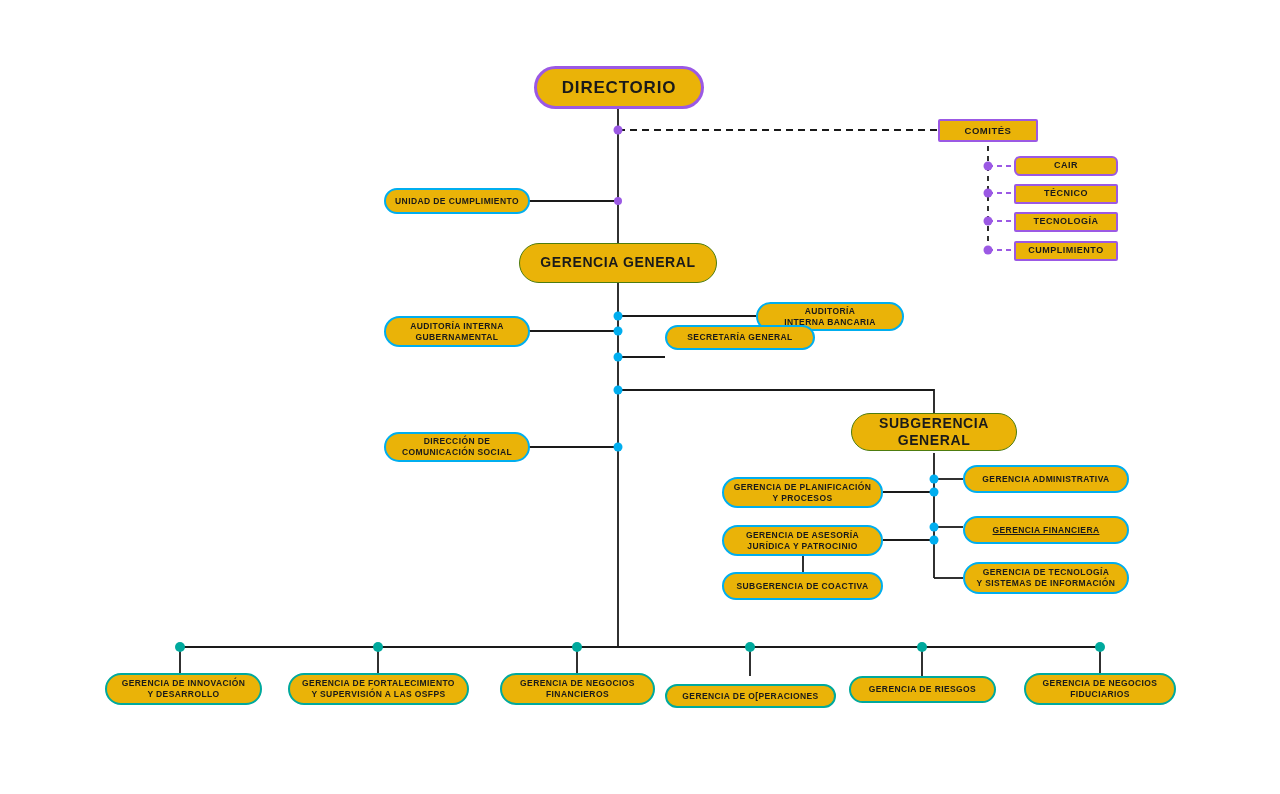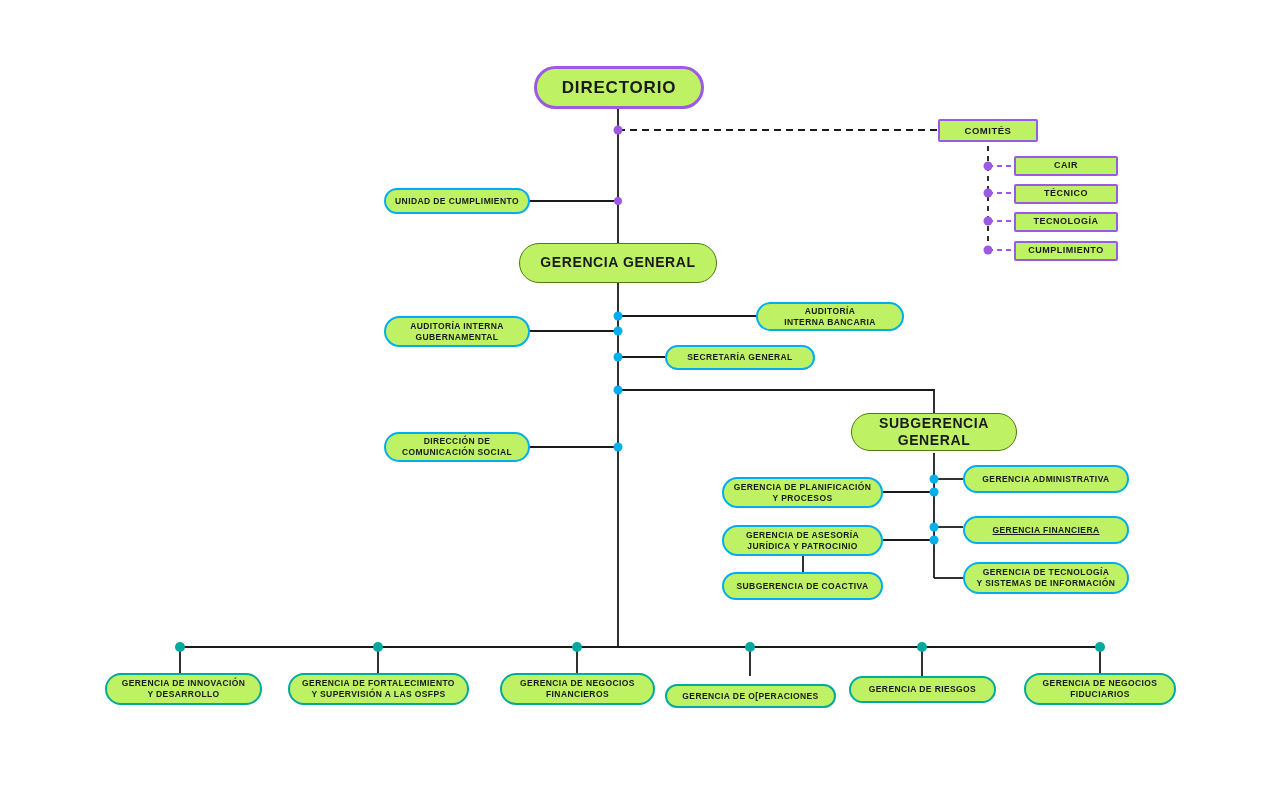--- a/index.html
+++ b/index.html
@@ -7,21 +7,21 @@
   body { font-family:"Liberation Sans", sans-serif; position:relative; }
 
   #chart { position:absolute; left:0; top:0; width:1280px; height:794px; }
 
   svg.edges { position:absolute; left:0; top:0; width:1280px; height:794px; pointer-events:none; }
 
   .node {
     position:absolute;
     display:flex; align-items:center; justify-content:center;
     text-align:center;
-    background:#bef264;
+    background:#eab308;
     font-weight:bold;
     color:#1a1a1a;
     letter-spacing:0.4px;
     line-height:1.25;
     z-index:5;
   }
 
   
   .pill { border-radius:999px; }
 
@@ -122,41 +122,41 @@
   <div class="node pill lvl-top" style="left:534px;top:66px;width:170px;height:43px;">DIRECTORIO</div>
 
   <div class="node pill lvl-sub" style="left:519px;top:243px;width:198px;height:40px;">GERENCIA GENERAL</div>
 
   <div class="node pill cyan" style="left:384px;top:188px;width:146px;height:26px;">UNIDAD DE CUMPLIMIENTO</div>
 
   <div class="node pill cyan" style="left:384px;top:316px;width:146px;height:31px;">AUDITORÍA INTERNA<br>GUBERNAMENTAL</div>
 
   <div class="node pill cyan" style="left:756px;top:302px;width:148px;height:29px;">AUDITORÍA<br>INTERNA BANCARIA</div>
 
-  <div class="node pill cyan" style="left:665px;top:345px;width:150px;height:25px;">SECRETARÍA GENERAL</div>
+  <div class="node pill cyan" style="left:665px;top:325px;width:150px;height:25px;">SECRETARÍA GENERAL</div>
 
   <div class="node pill cyan" style="left:384px;top:432px;width:146px;height:30px;">DIRECCIÓN DE<br>COMUNICACIÓN SOCIAL</div>
 
   <div class="node pill lvl-sub" style="left:851px;top:413px;width:166px;height:38px;font-size:14px;">SUBGERENCIA GENERAL</div>
 
   <div class="node pill cyan" style="left:722px;top:477px;width:161px;height:31px;">GERENCIA DE PLANIFICACIÓN<br>Y PROCESOS</div>
 
   <div class="node pill cyan" style="left:722px;top:525px;width:161px;height:31px;">GERENCIA DE ASESORÍA<br>JURÍDICA Y PATROCINIO</div>
 
   <div class="node pill cyan" style="left:722px;top:572px;width:161px;height:28px;">SUBGERENCIA DE COACTIVA</div>
 
   <div class="node pill cyan" style="left:963px;top:465px;width:166px;height:28px;">GERENCIA ADMINISTRATIVA</div>
 
   <div class="node pill cyan" style="left:963px;top:516px;width:166px;height:28px;text-decoration:underline;">GERENCIA FINANCIERA</div>
 
   <div class="node pill cyan" style="left:963px;top:562px;width:166px;height:32px;">GERENCIA DE TECNOLOGÍA<br>Y SISTEMAS DE INFORMACIÓN</div>
 
   <div class="node rect rect-head" style="left:938px;top:119px;width:100px;height:23px;">COMITÉS</div>
 
-  <div class="node rect" style="left:1014px;top:156px;width:104px;height:20px;">CAIR</div>
+  <div class="node rect" style="left:1014px;top:156px;width:104px;height:20px;border-radius:6px;">CAIR</div>
 
   <div class="node rect" style="left:1014px;top:184px;width:104px;height:20px;">TÉCNICO</div>
 
   <div class="node rect" style="left:1014px;top:212px;width:104px;height:20px;">TECNOLOGÍA</div>
 
   <div class="node rect" style="left:1014px;top:241px;width:104px;height:20px;">CUMPLIMIENTO</div>
 
   <div class="node pill teal" style="left:105px;top:673px;width:157px;height:32px;">GERENCIA DE INNOVACIÓN<br>Y DESARROLLO</div>
 
   <div class="node pill teal" style="left:288px;top:673px;width:181px;height:32px;">GERENCIA DE FORTALECIMIENTO<br>Y SUPERVISIÓN A LAS OSFPS</div>

